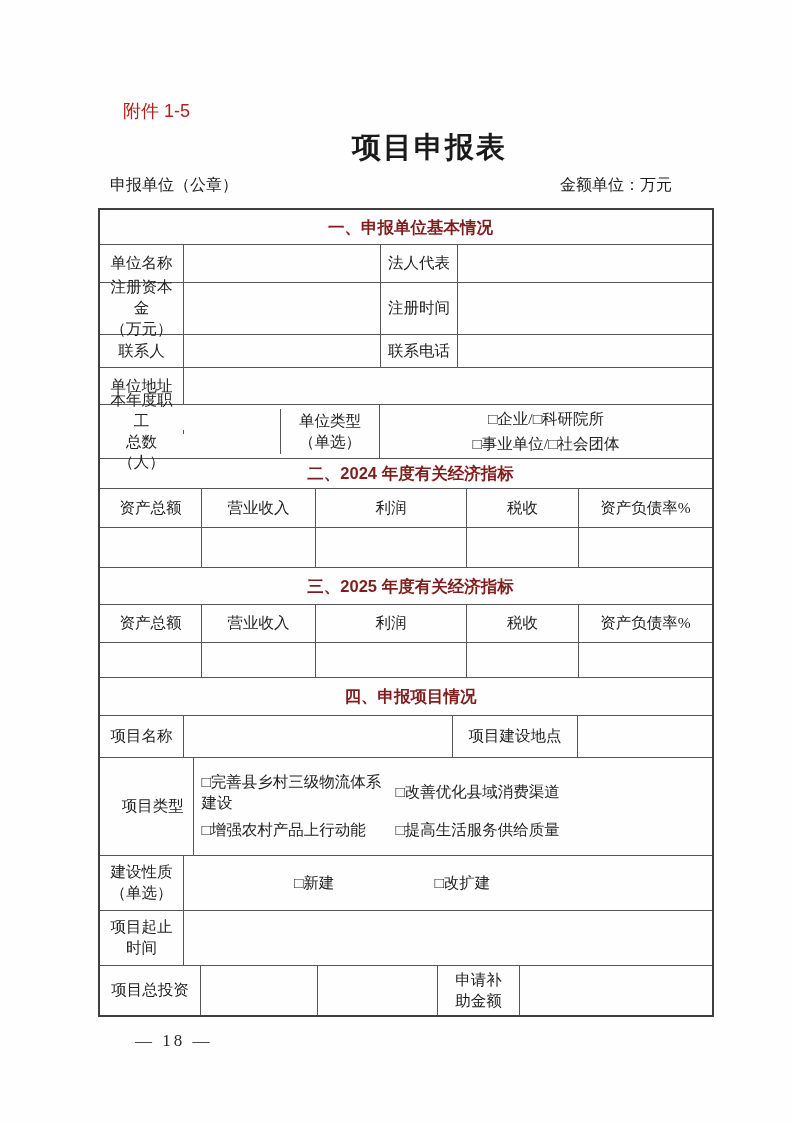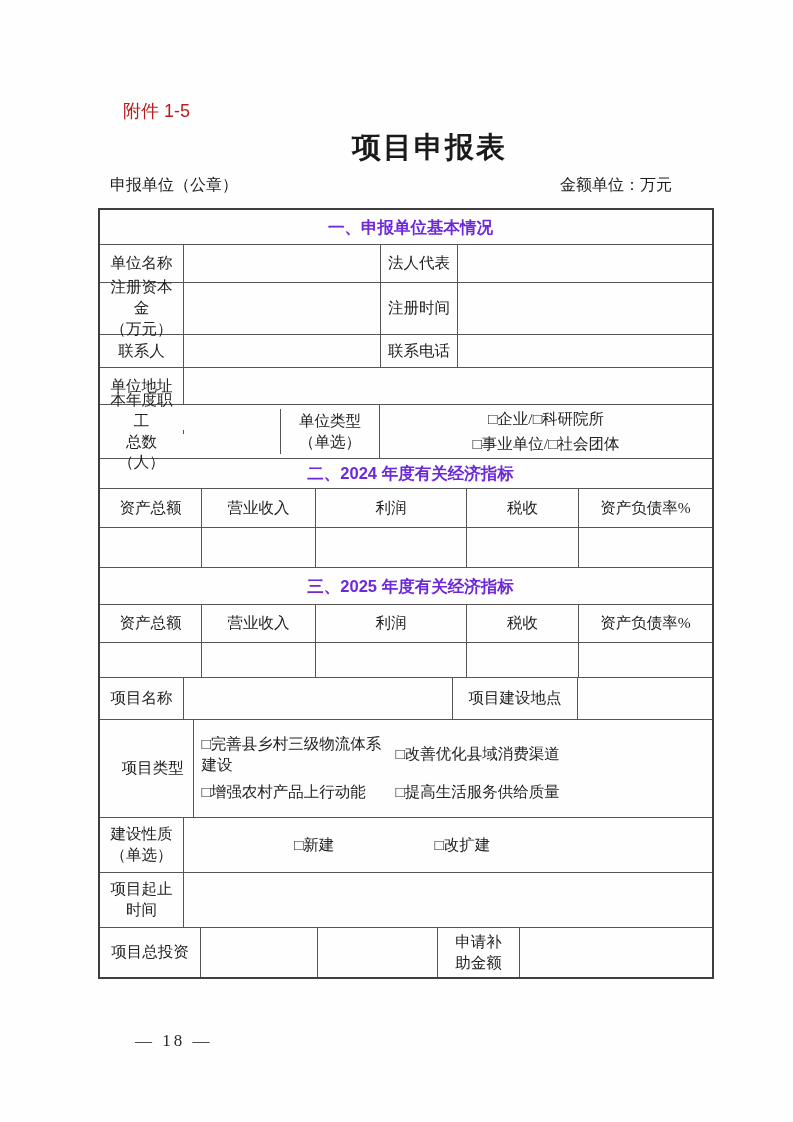--- a/index.html
+++ b/index.html
@@ -65,21 +65,21 @@
     padding: 2px 3px;
     color: #222;
   }
   .cell:first-child { border-left: none; }
   .sechead {
     justify-content: center;
     font-family: "Liberation Sans", sans-serif;
     font-weight: bold;
     font-size: 16.5px;
     width: 100%;
-    color: #6d28d9;
+    color: #7f1d1d;
     padding-left: 12px;
   }
   .type-grid {
     display: grid;
     grid-template-columns: 194px auto;
     row-gap: 7px;
     justify-items: start;
     align-content: center;
     justify-content: start;
     text-align: left;
@@ -184,20 +184,23 @@
       <div class="cell" style="width:134px;">资产负债率%</div>
     </div>
     <div class="row" style="height:34px;">
       <div class="cell" style="width:101px;"></div>
       <div class="cell" style="width:114px;"></div>
       <div class="cell" style="width:151px;"></div>
       <div class="cell" style="width:112px;"></div>
       <div class="cell" style="width:134px;"></div>
     </div>
 
+    <div class="row" style="height:37px;">
+      <div class="cell sechead">四、申报项目情况</div>
+    </div>
 
     <div class="row" style="height:41px;">
       <div class="cell" style="width:83px;">项目名称</div>
       <div class="cell" style="width:269px;"></div>
       <div class="cell" style="width:125px;">项目建设地点</div>
       <div class="cell" style="width:135px;"></div>
     </div>
 
     <div class="row" style="height:97px;">
       <div class="cell" style="width:83px;margin-left:12px;">项目类型</div>

